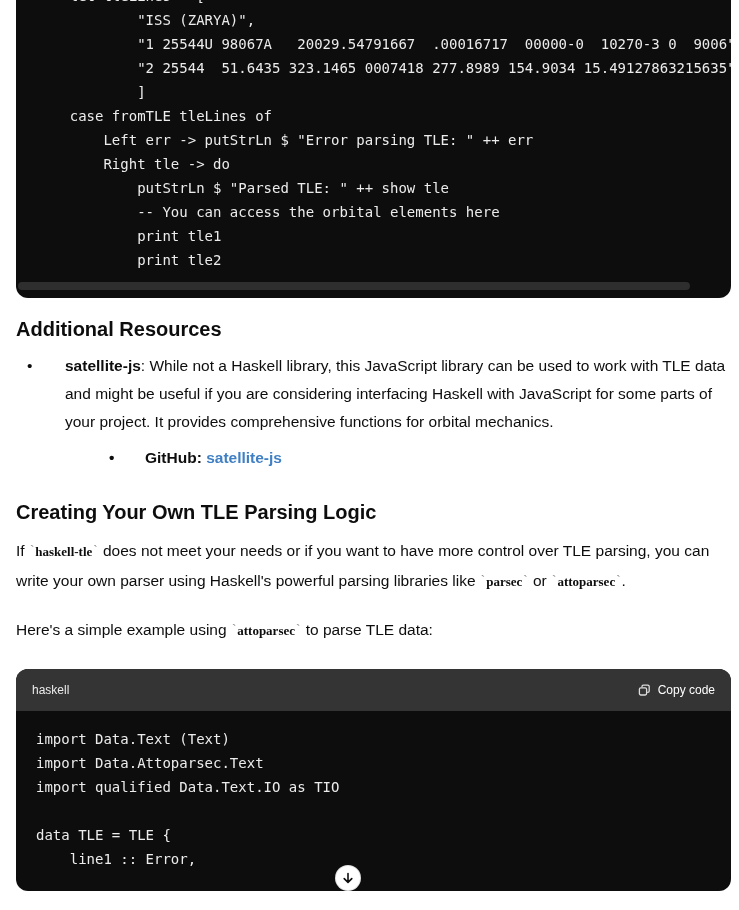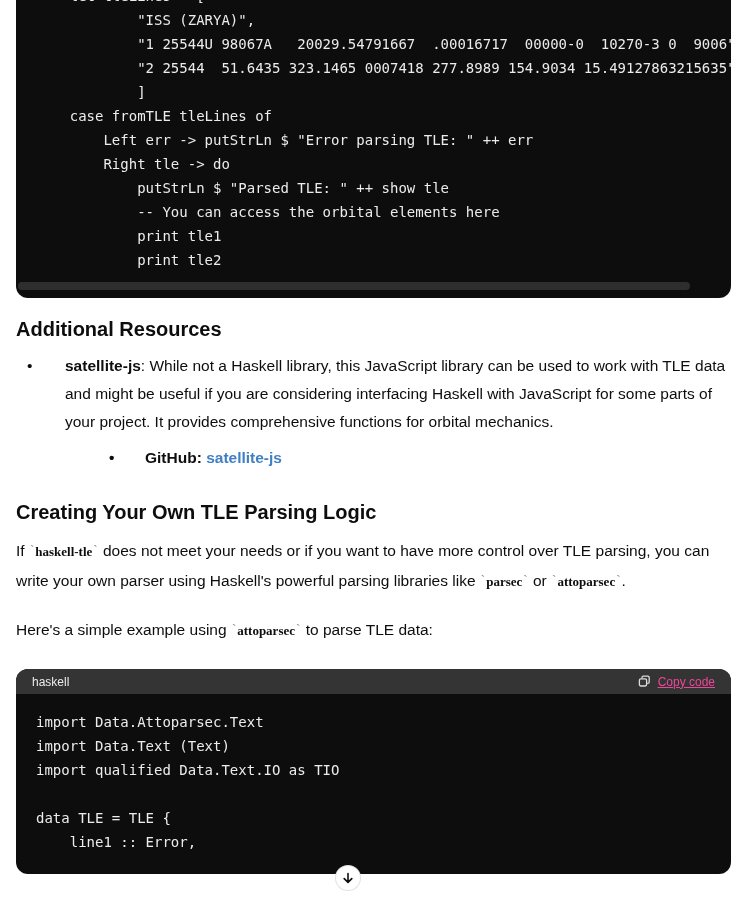--- a/index.html
+++ b/index.html
@@ -25,30 +25,30 @@
   .code-line{
     white-space:pre;
     font-family:"DejaVu Sans Mono",monospace;
     font-size:14px;line-height:24px;
     color:#ececec;
   }
   .hscrollbar-track{padding:10px 0 0 2px;}
   .hscrollbar-thumb{width:672px;height:8px;border-radius:4px;background:#2e2e2e;}
 
   .code-header{
-    height:25px;background:#343434;
+    height:42px;background:#343434;
     display:flex;align-items:center;justify-content:space-between;
     padding:0 16px;
   }
   .lang-label{font-size:12px;color:#ececec;}
   .copy-btn{
     display:flex;align-items:center;gap:6px;
     background:none;border:none;padding:0;margin:0;
     font-family:"Liberation Sans",sans-serif;
-    font-size:12px;color:#ec4899;cursor:pointer;text-decoration:underline;
+    font-size:12px;color:#ffffff;cursor:pointer;
   }
   .copy-btn svg{display:block;}
 
   
   .section-heading{font-size:20px;line-height:26px;font-weight:700;margin:0;color:#0d0d0d;}
   #h-resources{margin-top:18px;}
   #h-creating{margin-top:27px;}
 
   ul.res-list{margin:10px 0 0;padding:0;list-style:none;}
   ul.res-sublist{margin:8px 0 0;padding:0;list-style:none;font-weight:bold;}
@@ -137,22 +137,22 @@
         <span>
           <svg width="15" height="15" viewBox="0 0 15 15" fill="none">
             <path d="M5 4.2 V3.6 a1.4 1.4 0 0 1 1.4-1.4 h4.4 a1.4 1.4 0 0 1 1.4 1.4 v4.4 a1.4 1.4 0 0 1-1.4 1.4 h-0.6" stroke="#dcdcdc" stroke-width="1.3" fill="none"></path>
             <rect x="2.4" y="4.8" width="7.2" height="7.2" rx="1.4" stroke="#dcdcdc" stroke-width="1.3" fill="none"></rect>
           </svg>
         </span>
         <span>Copy code</span>
       </button>
     </div>
     <div class="code-lines">
+      <div class="code-line">import Data.Text (Text)</div>
       <div class="code-line">import Data.Attoparsec.Text</div>
-      <div class="code-line">import Data.Text (Text)</div>
       <div class="code-line">import qualified Data.Text.IO as TIO</div>
       <div class="code-line">&nbsp;</div>
       <div class="code-line">data TLE = TLE {</div>
       <div class="code-line">    line1 :: Error,</div>
     </div>
   </div>
 
 </div>
 
 <button class="scroll-down-btn">

